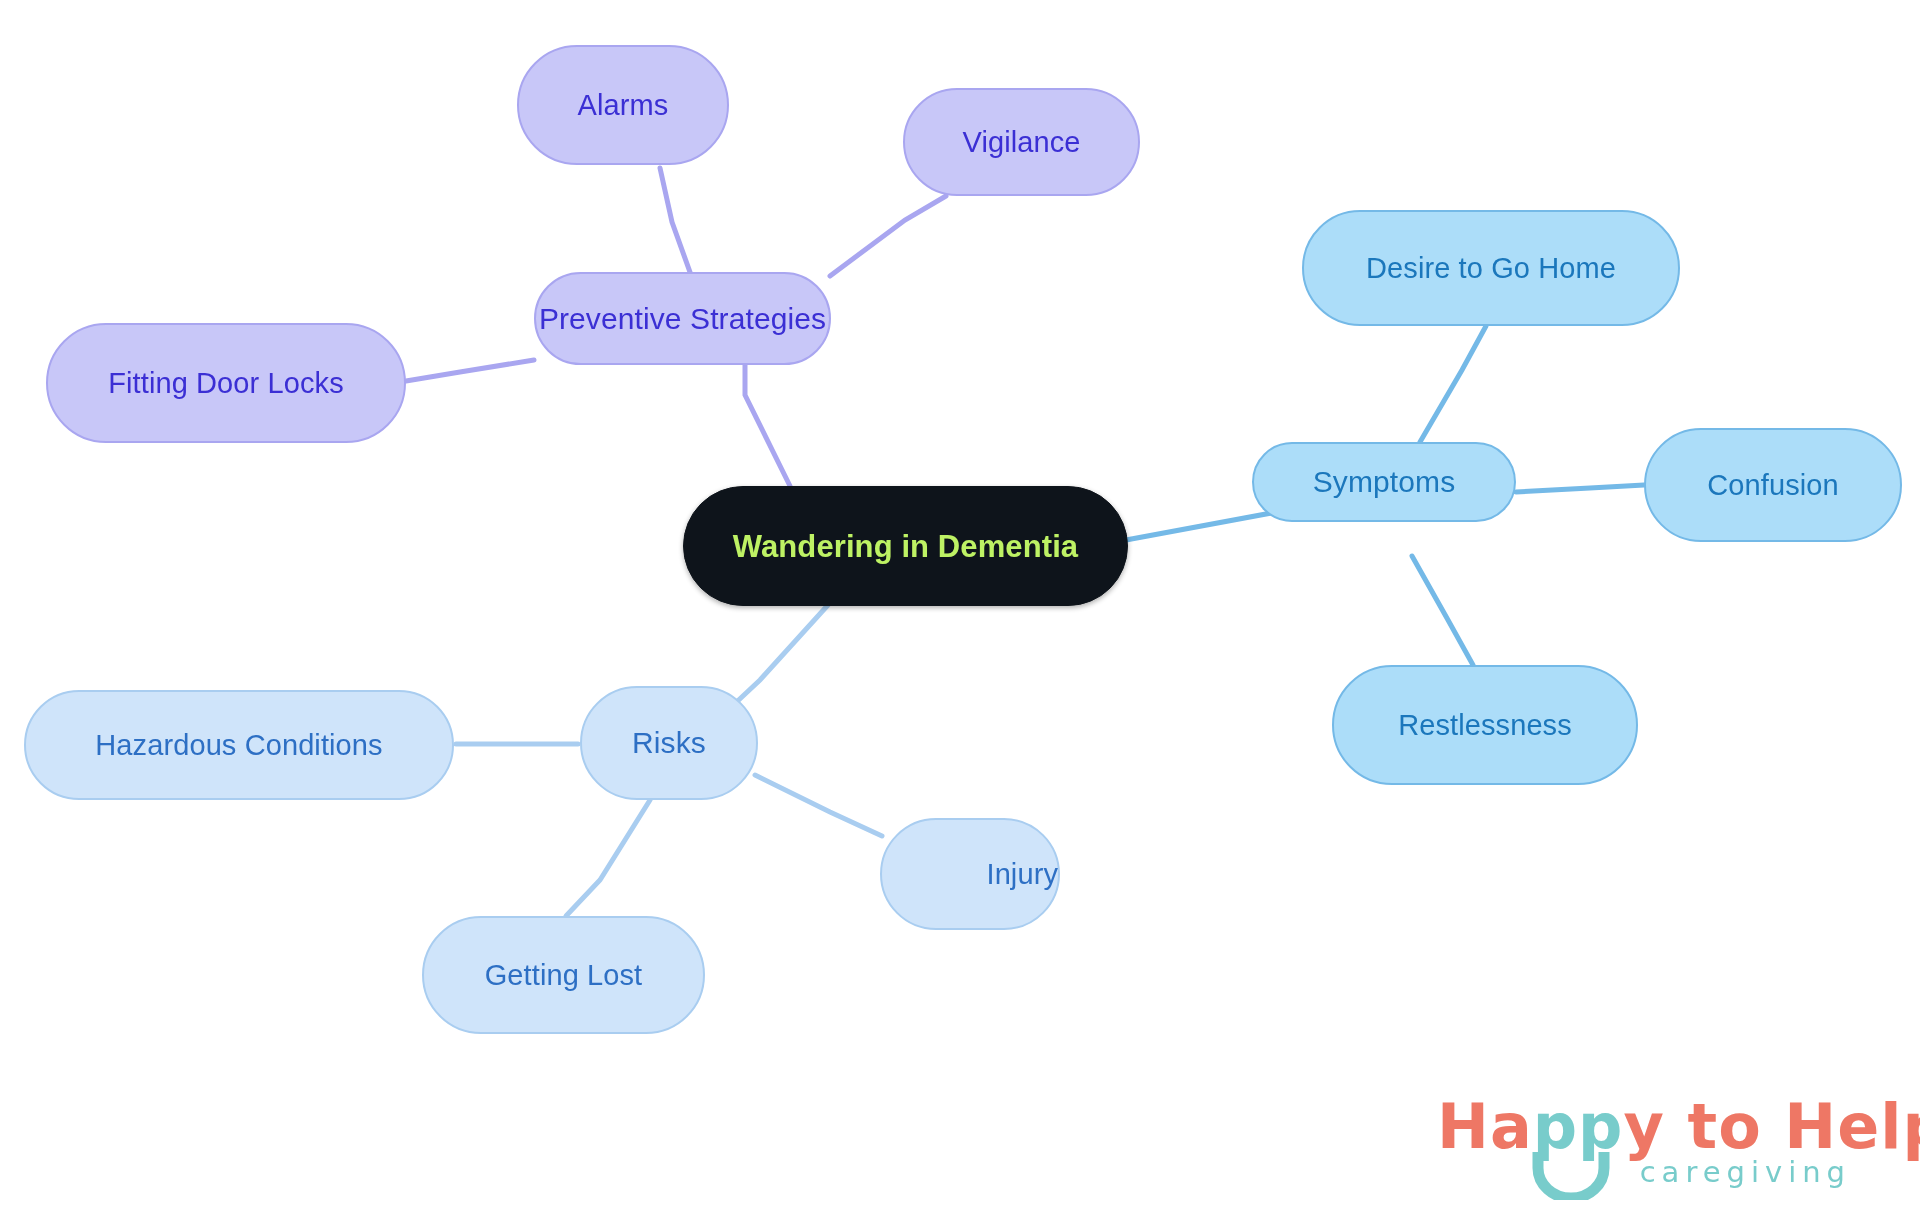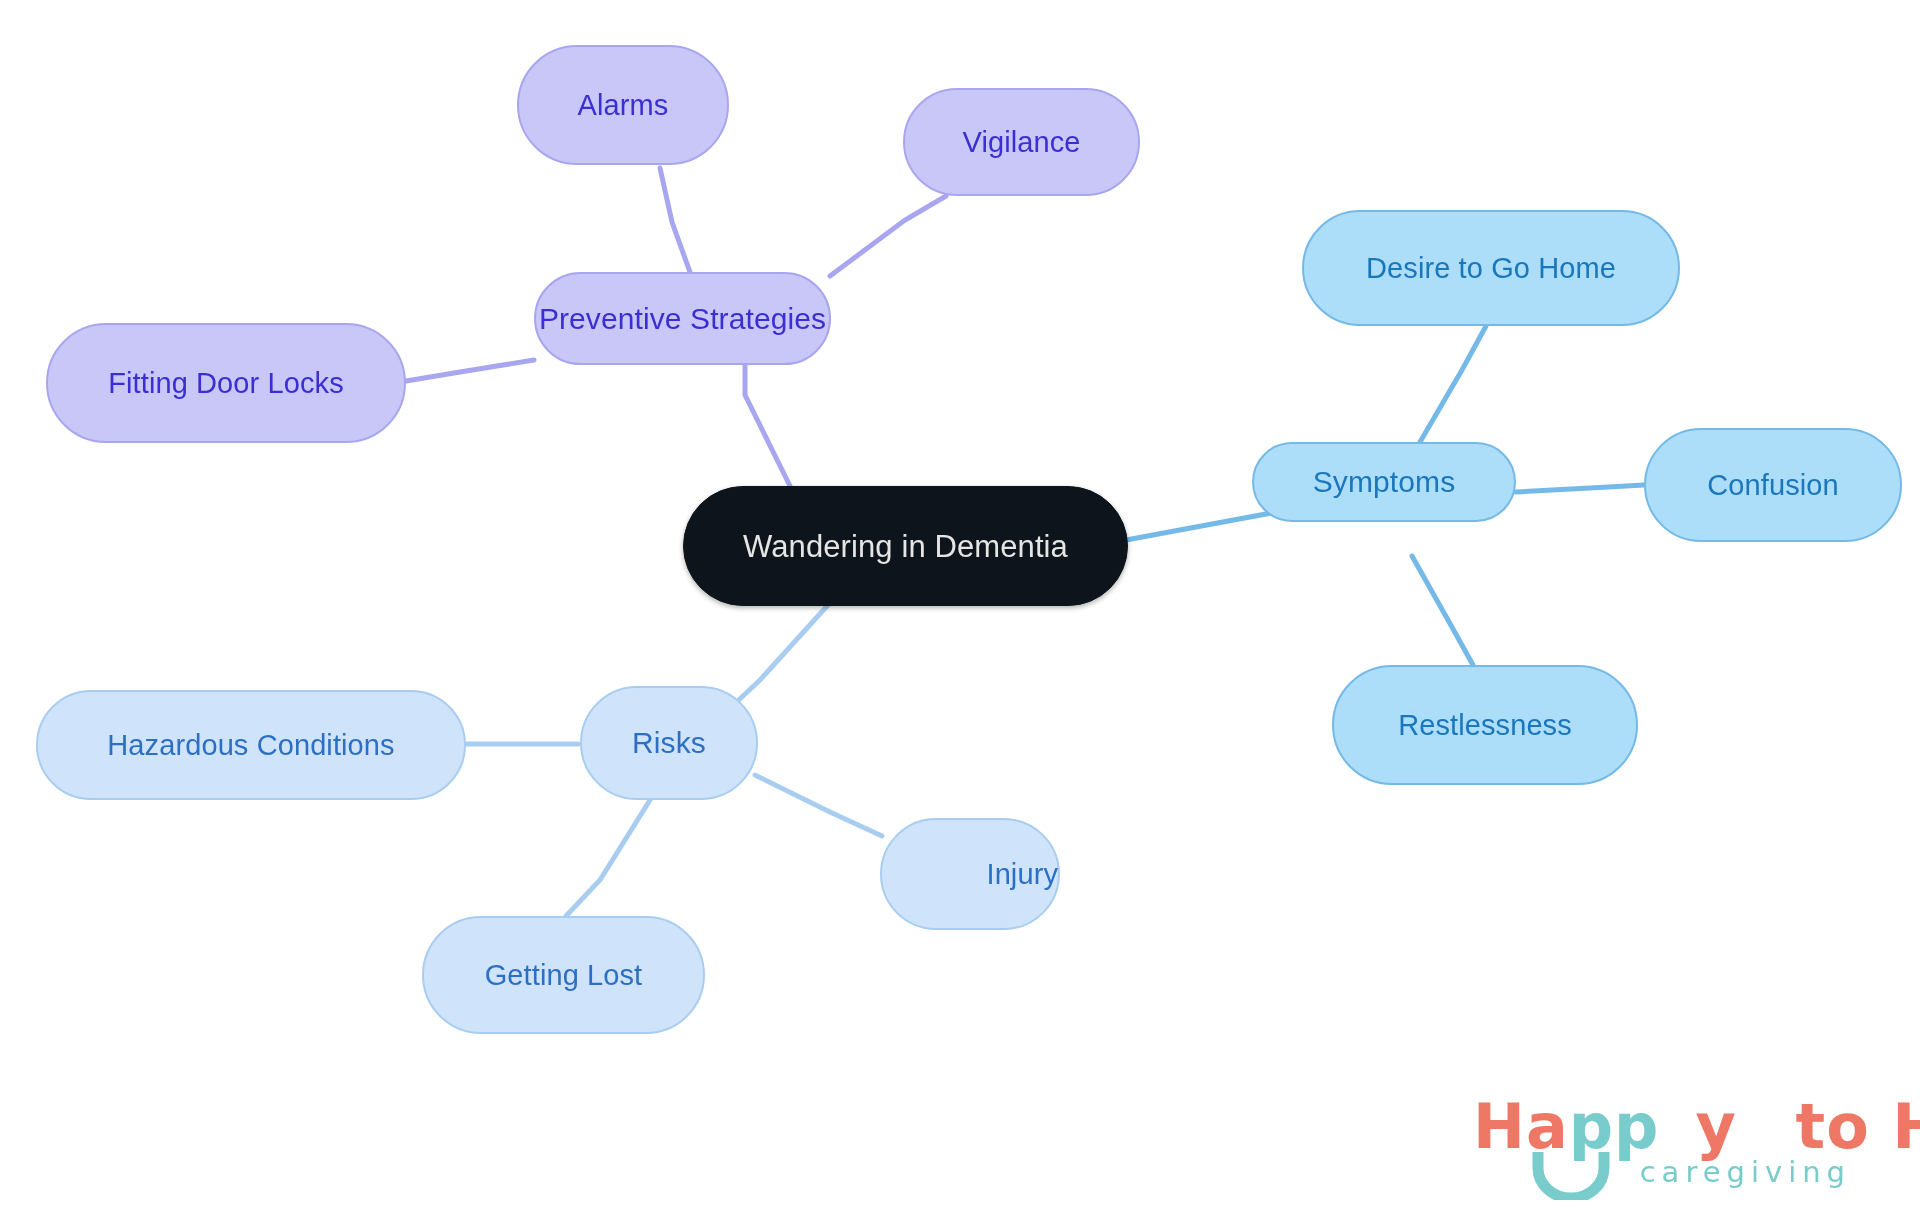--- a/index.html
+++ b/index.html
@@ -20,24 +20,25 @@
     border-radius:999px;
     text-align:center;
     white-space:nowrap;
     letter-spacing:.1px;
   }
   .node-label{display:block;line-height:1;}
 
   
   .root{
     background:#0E141B;
-    color:#e5e5e5;
+    color:#bef264;
     border:1px solid #0E141B;
     font-size:31px;
     box-shadow:0 2px 5px rgba(0,0,0,.30);
+    font-weight:bold;
   }
 
   
   .pur{
     background:#C8C7F8;
     border:2px solid #A9A6F0;
     color:#3B2FD4;
   }
   .pur-branch{font-size:30px;}
   .pur-leaf{font-size:29px;}
@@ -67,21 +68,21 @@
     width:420px;height:106px;
   }
   .logo-main{
     position:absolute;left:0;top:0;
     font-size:62px;font-weight:bold;
     letter-spacing:1px;
     line-height:1;
     white-space:nowrap;
     font-family:"DejaVu Sans","Liberation Sans",sans-serif;
   }
-  .coral{color:#EE7765;margin-left:36px;}
+  .coral{color:#EE7765;}
   .teal{color:#78CCCB;}
   .logo-sub{
     position:absolute;right:6px;top:62px;
     font-size:29px;
     letter-spacing:6px;
     color:#78CCCB;
     line-height:1;
     white-space:nowrap;
     font-family:"DejaVu Sans","Liberation Sans",sans-serif;
   }
@@ -144,21 +145,21 @@
   </div>
 
   <div class="node blu blu-leaf" style="left:1332px;top:665px;width:306px;height:120px;">
     <span class="node-label">Restlessness</span>
   </div>
 
   <div class="node blu blu-branch" style="left:1252px;top:442px;width:264px;height:80px;">
     <span class="node-label">Symptoms</span>
   </div>
 
-  <div class="node lbl lbl-leaf" style="left:36px;top:690px;width:430px;height:110px;">
+  <div class="node lbl lbl-leaf" style="left:24px;top:690px;width:430px;height:110px;">
     <span class="node-label">Hazardous Conditions</span>
   </div>
 
   <div class="node lbl lbl-leaf" style="left:422px;top:916px;width:283px;height:118px;">
     <span class="node-label">Getting Lost</span>
   </div>
 
   <div class="node lbl lbl-leaf" style="left:880px;top:818px;width:180px;height:112px;justify-content:flex-end;">
     <span class="node-label">Injury</span>
   </div>

